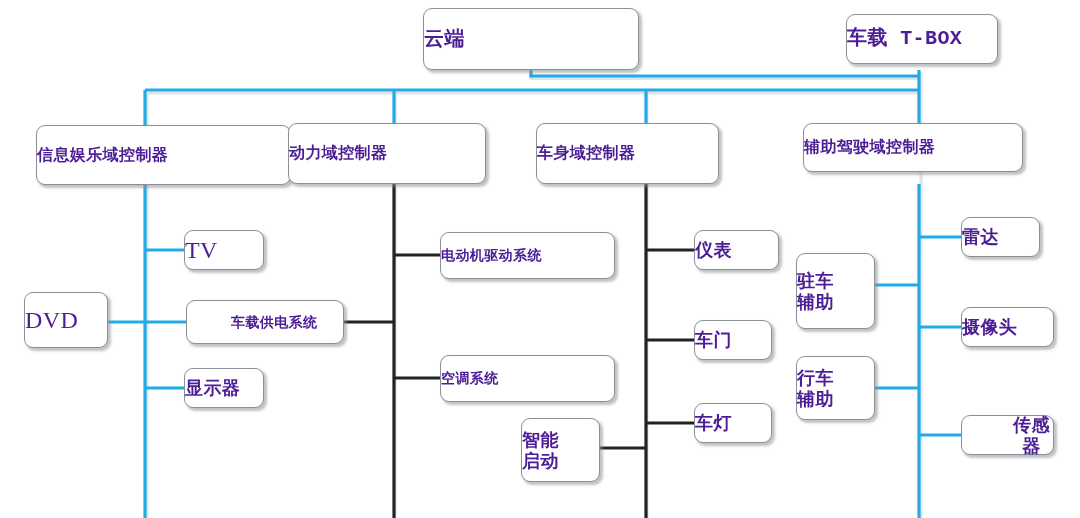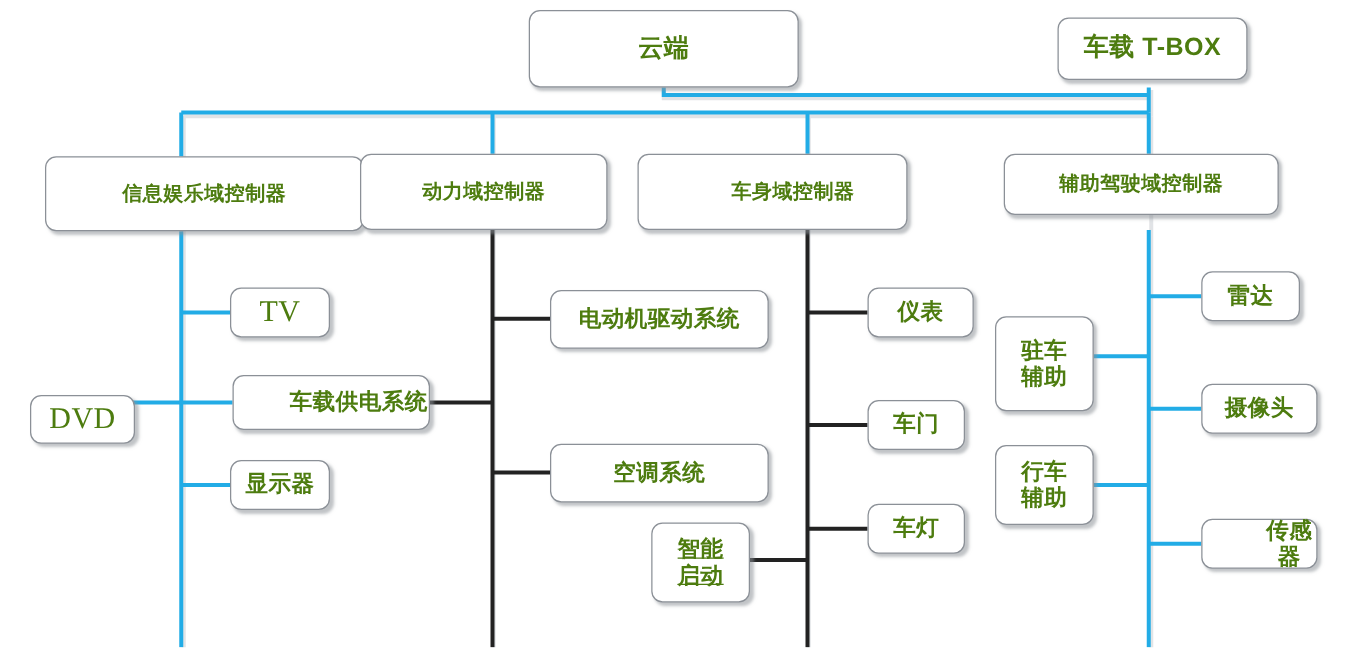--- a/index.html
+++ b/index.html
@@ -24,39 +24,39 @@
   }
   .node {
     position: absolute;
     box-sizing: border-box;
     background: #ffffff;
     border: 1.4px solid #8b9097;
     border-radius: 9px;
     box-shadow: 2.5px 2.5px 2.5px rgba(140,145,152,0.55);
     display: flex;
     align-items: center;
-    justify-content: center;
+    justify-content: flex-start;
     text-align: center;
-    color: #4d7c0f;
+    color: #4c1d95;
     z-index: 5;
   }
   .node .lbl {
     display: block;
     line-height: 1.18;
     white-space: pre-line;
     letter-spacing: 0.4px;
   }
   .cjk  { font-family: "DejaVu Sans", "Liberation Sans", sans-serif; font-weight: 700; }
   .latin{ font-family: "Liberation Serif", "DejaVu Serif", serif; font-weight: 400; }
-  .mix  { font-family: Liberation Sans, sans-serif; font-weight: 700; }
+  .mix  { font-family: Liberation Mono, monospace; font-weight: 700; }
 
   .s-cloud   { font-size: 20px; }
   .s-tbox    { font-size: 20px; }
   .s-ctrl    { font-size: 16px; }
-  .s-leaf-lg { font-size: 18px; }
+  .s-leaf-lg { font-size: 14px; }
   .s-leaf    { font-size: 18px; }
   .s-latin   { font-size: 24px; }
 </style>
 </head>
 <body>
 
 <div id="canvas">
 
   <svg id="wires" viewBox="0 0 1080 518" width="1080" height="518" aria-hidden="true">
     <g fill="none" stroke-linecap="butt">
@@ -128,33 +128,33 @@
   </div>
 
   <div class="node s-ctrl" style="left:36px; top:125px; width:255px; height:60px;">
     <span class="lbl cjk">信息娱乐域控制器</span>
   </div>
 
   <div class="node s-ctrl" style="left:288px; top:123px; width:198px; height:61px;">
     <span class="lbl cjk">动力域控制器</span>
   </div>
 
-  <div class="node s-ctrl" style="left:510px; top:123px; width:216px; height:61px;padding-left:33px;">
+  <div class="node s-ctrl" style="left:536px; top:123px; width:183px; height:61px;">
     <span class="lbl cjk">车身域控制器</span>
   </div>
 
   <div class="node s-ctrl" style="left:803px; top:123px; width:220px; height:49px;">
     <span class="lbl cjk">辅助驾驶域控制器</span>
   </div>
 
   <div class="node s-latin" style="left:184px; top:230px; width:80px; height:40px;">
     <span class="lbl latin">TV</span>
   </div>
 
-  <div class="node s-latin" style="left:24px; top:316px; width:84px; height:39px;">
+  <div class="node s-latin" style="left:24px; top:292px; width:84px; height:56px;">
     <span class="lbl latin">DVD</span>
   </div>
 
   <div class="node s-leaf-lg" style="left:186px; top:300px; width:158px; height:44px;padding-left:44px;">
     <span class="lbl cjk">车载供电系统</span>
   </div>
 
   <div class="node s-leaf" style="left:184px; top:368px; width:80px; height:40px;">
     <span class="lbl cjk">显示器</span>
   </div>
@@ -172,21 +172,21 @@
   </div>
 
   <div class="node s-leaf" style="left:694px; top:320px; width:78px; height:40px;">
     <span class="lbl cjk">车门</span>
   </div>
 
   <div class="node s-leaf" style="left:694px; top:403px; width:78px; height:40px;">
     <span class="lbl cjk">车灯</span>
   </div>
 
-  <div class="node s-leaf" style="left:521px; top:418px; width:79px; height:64px;text-decoration:underline;">
+  <div class="node s-leaf" style="left:521px; top:418px; width:79px; height:64px;">
     <span class="lbl cjk">智能
 启动</span>
   </div>
 
   <div class="node s-leaf" style="left:796px; top:253px; width:79px; height:76px;">
     <span class="lbl cjk">驻车
 辅助</span>
   </div>
 
   <div class="node s-leaf" style="left:796px; top:356px; width:79px; height:64px;">

